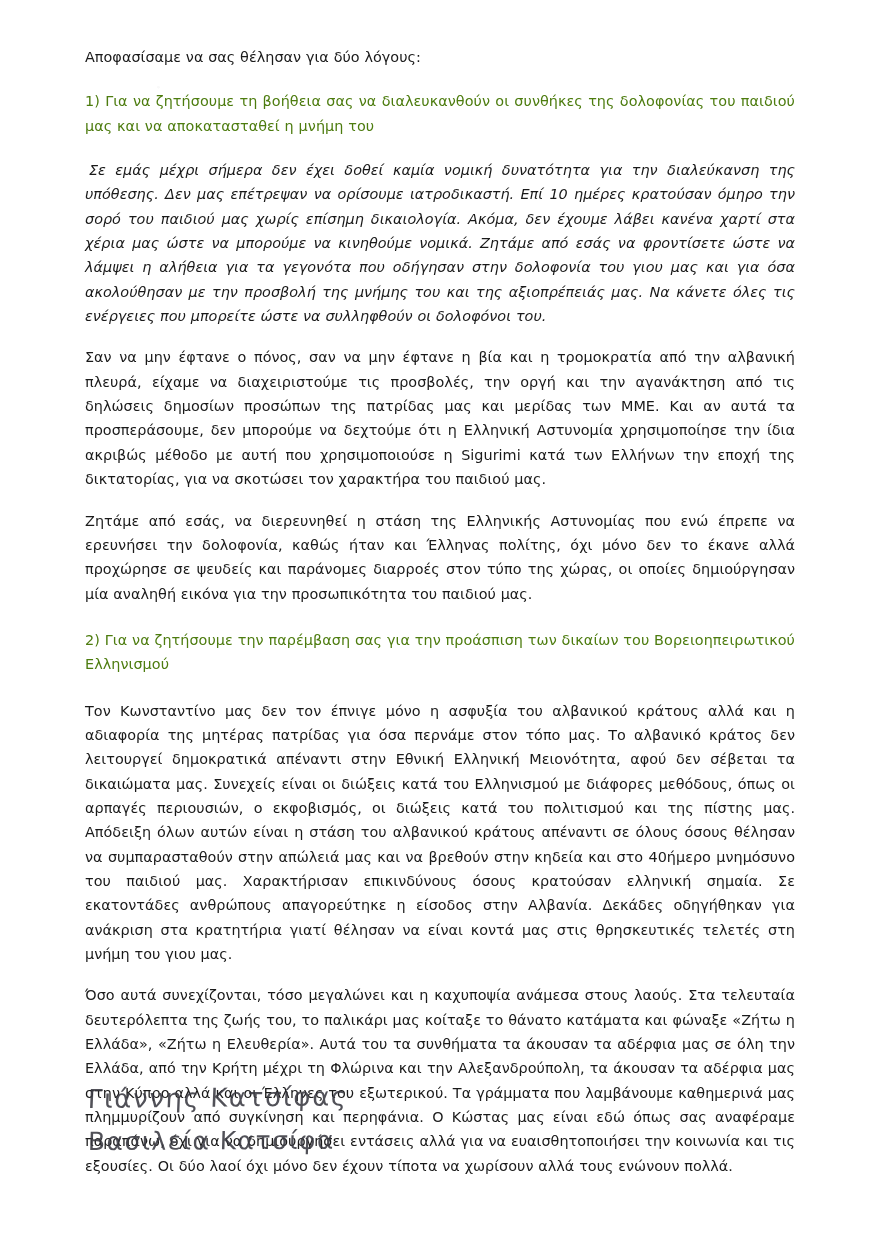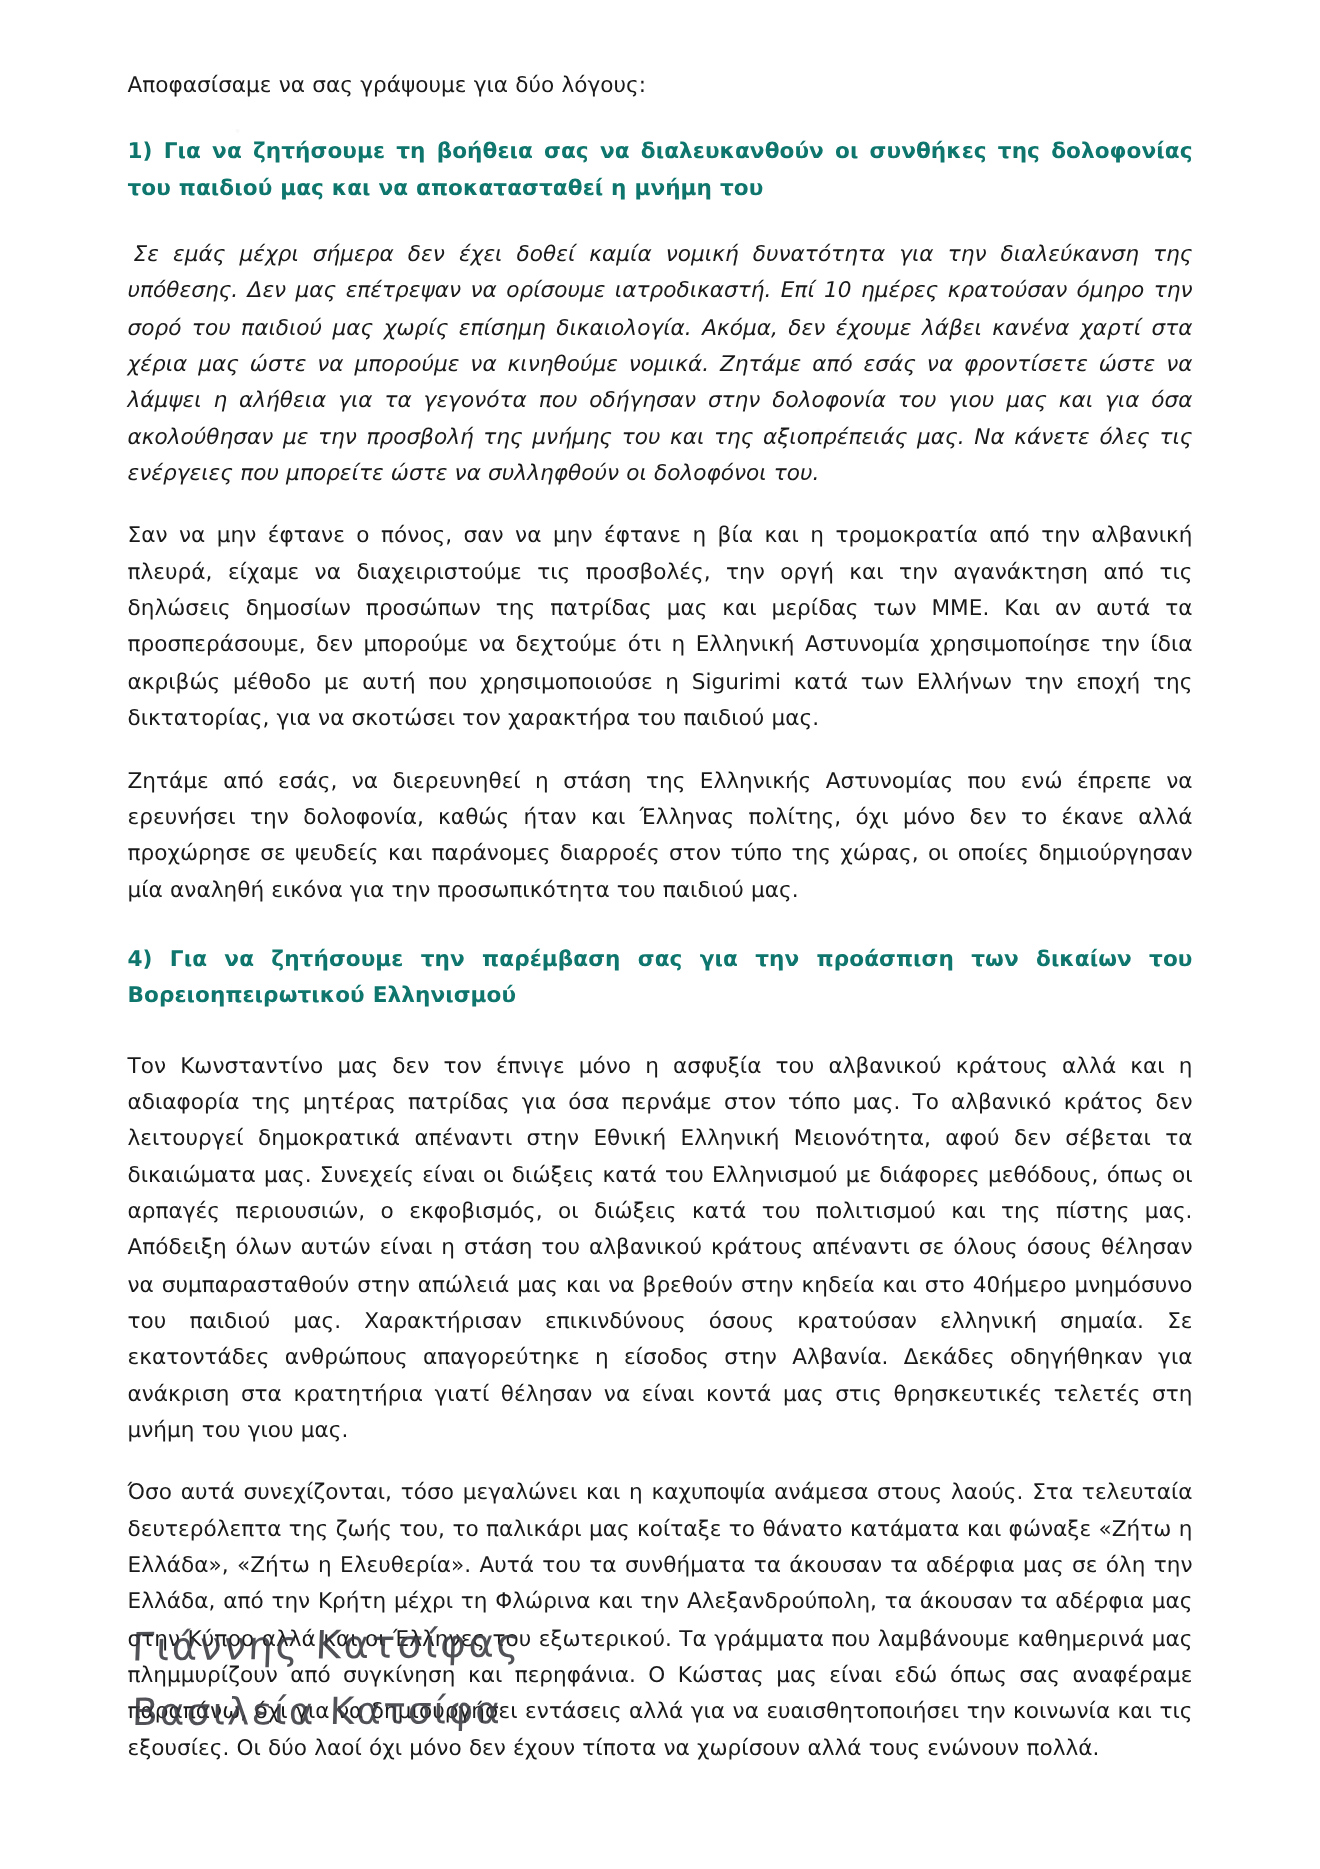--- a/index.html
+++ b/index.html
@@ -51,23 +51,23 @@
     word-spacing: 0.2px;
   }
   p.para:last-of-type {
     margin-bottom: 0;
   }
   p.intro {
     text-align: left;
     margin-bottom: 20px;
   }
   p.heading {
-    font-weight: bold;
+    font-weight: normal;
     text-align: justify;
-    color: #0f766e;
+    color: #4d7c0f;
     margin-bottom: 20px;
     letter-spacing: 0.05px;
   }
   p.heading-two {
     margin-top: 22px;
     margin-bottom: 22px;
   }
   p.lead-indent {
     text-indent: 4px;
     font-style: italic;
@@ -98,31 +98,31 @@
 </style>
 </head>
 <body>
 
 <div class="page">
 
   <div class="scan-noise"></div>
 
   <div class="content">
 
-    <p class="para intro">Αποφασίσαμε να σας γράψουμε για δύο λόγους:</p>
+    <p class="para intro">Αποφασίσαμε να σας θέλησαν για δύο λόγους:</p>
 
     <p class="para heading">1) Για να ζητήσουμε τη βοήθεια σας να διαλευκανθούν οι συνθήκες της δολοφονίας του παιδιού μας και να  αποκατασταθεί η μνήμη του</p>
 
     <p class="para lead-indent"> Σε εμάς μέχρι σήμερα δεν έχει δοθεί καμία νομική δυνατότητα για την διαλεύκανση της υπόθεσης. Δεν μας επέτρεψαν να ορίσουμε ιατροδικαστή. Επί 10 ημέρες κρατούσαν όμηρο την σορό του παιδιού μας χωρίς επίσημη δικαιολογία. Ακόμα, δεν έχουμε λάβει κανένα χαρτί στα χέρια μας ώστε να μπορούμε να κινηθούμε νομικά. Ζητάμε από εσάς να φροντίσετε ώστε να λάμψει η αλήθεια για τα γεγονότα που οδήγησαν στην δολοφονία του γιου μας και για όσα ακολούθησαν με την προσβολή της μνήμης του και της αξιοπρέπειάς μας. Να κάνετε όλες τις ενέργειες που μπορείτε ώστε να συλληφθούν οι δολοφόνοι του.</p>
 
     <p class="para">Σαν να μην έφτανε ο πόνος, σαν να μην έφτανε η βία και η τρομοκρατία από την αλβανική πλευρά, είχαμε να διαχειριστούμε τις προσβολές, την οργή και  την αγανάκτηση από τις δηλώσεις δημοσίων προσώπων της πατρίδας μας και μερίδας των ΜΜΕ.  Και αν αυτά τα προσπεράσουμε, δεν μπορούμε να δεχτούμε ότι η Ελληνική Αστυνομία χρησιμοποίησε την ίδια ακριβώς μέθοδο με αυτή που χρησιμοποιούσε η Sigurimi κατά των Ελλήνων την εποχή της δικτατορίας, για να σκοτώσει τον χαρακτήρα του παιδιού μας.</p>
 
     <p class="para">Ζητάμε από εσάς, να διερευνηθεί η στάση της Ελληνικής Αστυνομίας που ενώ έπρεπε να ερευνήσει την δολοφονία, καθώς ήταν και Έλληνας πολίτης, όχι μόνο δεν το έκανε αλλά προχώρησε σε ψευδείς και παράνομες διαρροές στον τύπο της χώρας, οι οποίες δημιούργησαν μία αναληθή εικόνα για την προσωπικότητα του παιδιού μας.</p>
 
-    <p class="para heading heading-two">4) Για να ζητήσουμε την παρέμβαση σας για την προάσπιση των δικαίων του Βορειοηπειρωτικού Ελληνισμού</p>
+    <p class="para heading heading-two">2) Για να ζητήσουμε την παρέμβαση σας για την προάσπιση των δικαίων του Βορειοηπειρωτικού Ελληνισμού</p>
 
     <p class="para">Τον Κωνσταντίνο μας δεν τον έπνιγε μόνο η ασφυξία του αλβανικού κράτους αλλά και η αδιαφορία της μητέρας πατρίδας για όσα περνάμε στον τόπο μας. Το αλβανικό κράτος δεν λειτουργεί δημοκρατικά απέναντι στην Εθνική Ελληνική Μειονότητα, αφού δεν σέβεται τα δικαιώματα μας. Συνεχείς είναι οι διώξεις κατά του Ελληνισμού με διάφορες μεθόδους, όπως οι αρπαγές περιουσιών, ο εκφοβισμός, οι διώξεις κατά του πολιτισμού και της πίστης μας. Απόδειξη όλων αυτών είναι η στάση του αλβανικού κράτους απέναντι σε όλους όσους θέλησαν να συμπαρασταθούν στην απώλειά μας και να βρεθούν στην κηδεία και στο 40ήμερο μνημόσυνο του παιδιού  μας. Χαρακτήρισαν επικινδύνους όσους κρατούσαν ελληνική σημαία. Σε εκατοντάδες ανθρώπους απαγορεύτηκε η είσοδος στην Αλβανία. Δεκάδες οδηγήθηκαν  για  ανάκριση στα κρατητήρια γιατί θέλησαν να είναι κοντά μας στις θρησκευτικές τελετές στη μνήμη του γιου μας.</p>
 
 
     <p class="para">Όσο αυτά συνεχίζονται, τόσο μεγαλώνει και η καχυποψία ανάμεσα στους λαούς. Στα τελευταία δευτερόλεπτα της ζωής του, το παλικάρι μας  κοίταξε το θάνατο κατάματα και φώναξε «Ζήτω η Ελλάδα», «Ζήτω η Ελευθερία». Αυτά του τα συνθήματα τα άκουσαν τα αδέρφια μας σε όλη την Ελλάδα, από την Κρήτη μέχρι τη Φλώρινα και την Αλεξανδρούπολη, τα άκουσαν τα αδέρφια μας στην Κύπρο αλλά και οι Έλληνες του εξωτερικού.  Τα γράμματα που λαμβάνουμε καθημερινά μας πλημμυρίζουν από συγκίνηση και περηφάνια. Ο Κώστας μας είναι εδώ όπως σας αναφέραμε παραπάνω, όχι για να δημιουργήσει εντάσεις αλλά για να ευαισθητοποιήσει την κοινωνία και τις εξουσίες. Οι δύο λαοί όχι μόνο δεν έχουν τίποτα να χωρίσουν αλλά τους ενώνουν πολλά.</p>
 
   </div>
 
   <div class="signature-block">
     <div class="signature-line">Γιάννης Κατσίφας</div>

